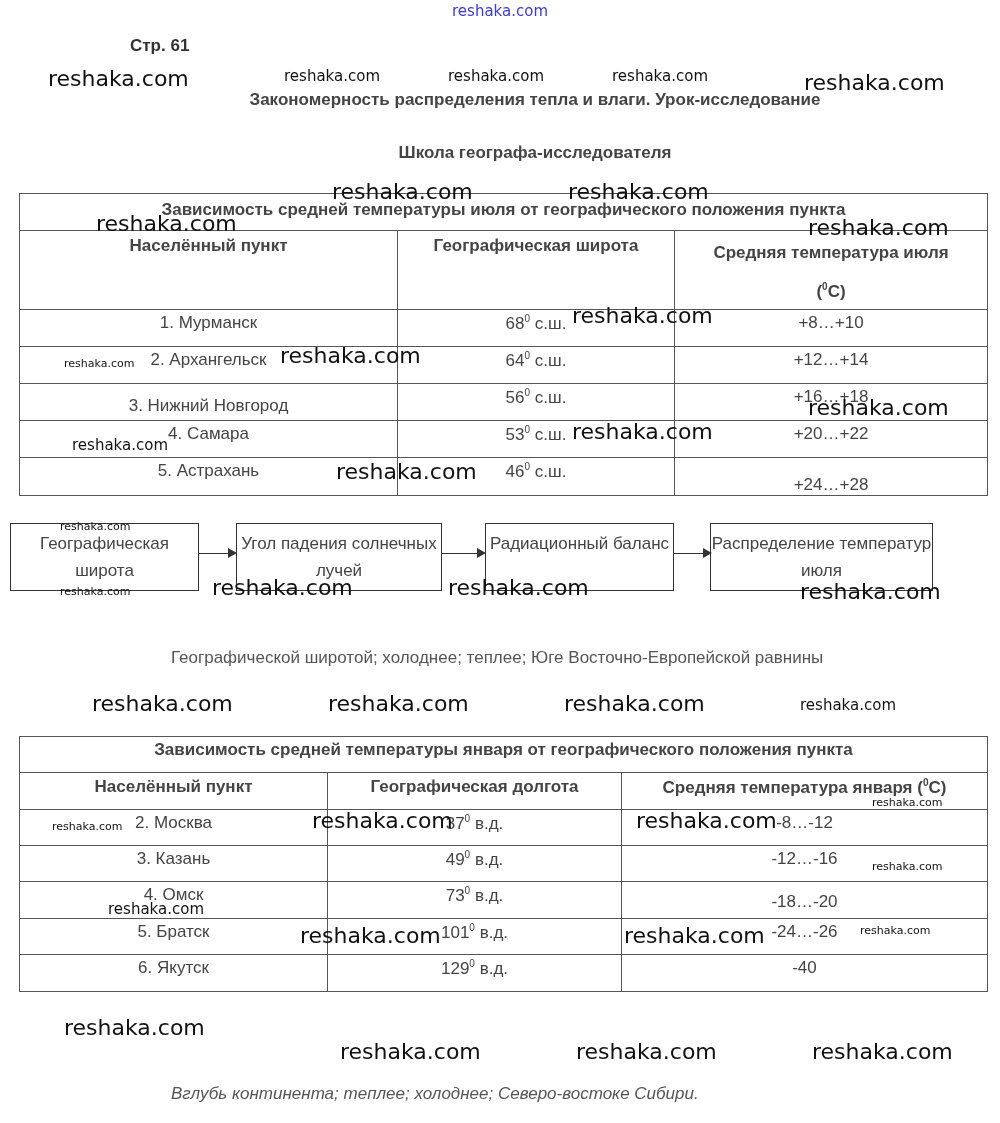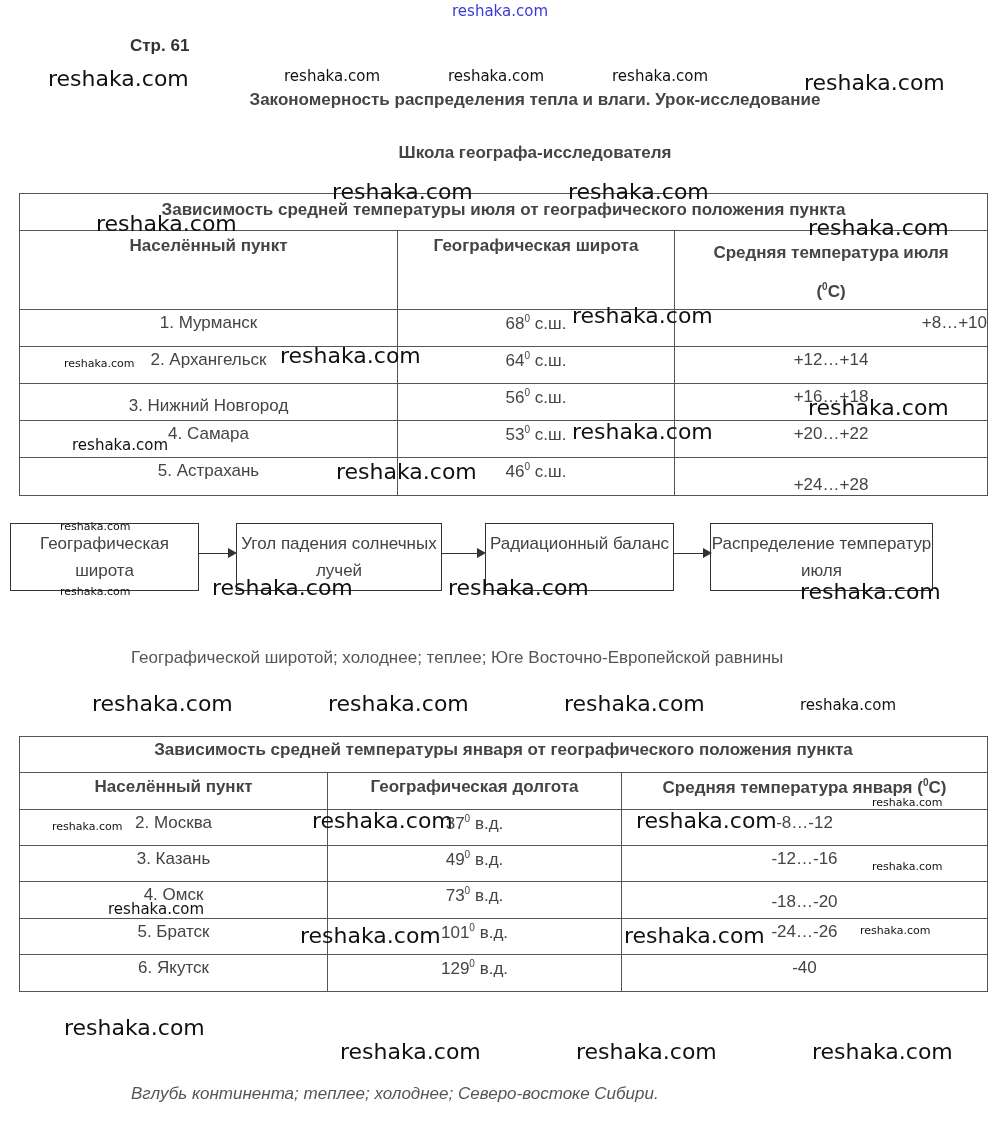--- a/index.html
+++ b/index.html
@@ -17,21 +17,21 @@
   table.t { position:absolute; border-collapse:collapse; font-size:17px; color:#444; }
   table.t td, table.t th { border:1px solid #555; text-align:center; vertical-align:top; padding:0; }
   table.t th { font-weight:bold; }
   .cap { font-weight:bold; font-size:17px; }
   sup { font-size:10px; }
   .flow { position:absolute; top:523px; height:68px; border:1px solid #333; font-size:17px; color:#444;
           text-align:center; line-height:27px; box-sizing:border-box; padding-top:6px; }
   .arrow { position:absolute; top:553px; height:1px; background:#333; }
   .arrow::after { content:""; position:absolute; right:-2px; top:-5px; border-left:9px solid #333;
                   border-top:5px solid transparent; border-bottom:5px solid transparent; }
-  .answer { font-size:17px; color:#555; }
+  .answer { font-size:17px; color:#555;margin-left:40px; }
 </style>
 </head>
 <body>
 
 <div class="wm top">reshaka.com</div>
 <div class="abs pageno">Стр. 61</div>
 
 <div class="abs lesson">Закономерность распределения тепла и влаги. Урок-исследование</div>
 <div class="abs school">Школа географа-исследователя</div>
 
@@ -44,21 +44,21 @@
     <th style="width:377px;padding-top:5px;">Населённый пункт</th>
     <th style="width:276px;padding-top:5px;">Географическая широта</th>
     <th style="padding-top:5px;line-height:34px;">
       <span>Средняя температура июля</span><br>
       <span>(</span><sup>0</sup><span>C)</span>
     </th>
   </tr>
   <tr style="height:37px;">
     <td style="padding-top:3px;">1. Мурманск</td>
     <td style="padding-top:3px;"><span>68</span><sup>0</sup><span> с.ш.</span></td>
-    <td style="padding-top:3px;text-align:right;">+8…+10</td>
+    <td style="padding-top:3px;">+8…+10</td>
   </tr>
   <tr style="height:37px;">
     <td style="padding-top:3px;">2. Архангельск</td>
     <td style="padding-top:3px;"><span>64</span><sup>0</sup><span> с.ш.</span></td>
     <td style="padding-top:3px;">+12…+14</td>
   </tr>
   <tr style="height:37px;">
     <td style="padding-top:12px;">3. Нижний Новгород</td>
     <td style="padding-top:3px;"><span>56</span><sup>0</sup><span> с.ш.</span></td>
     <td style="padding-top:3px;">+16…+18</td>

